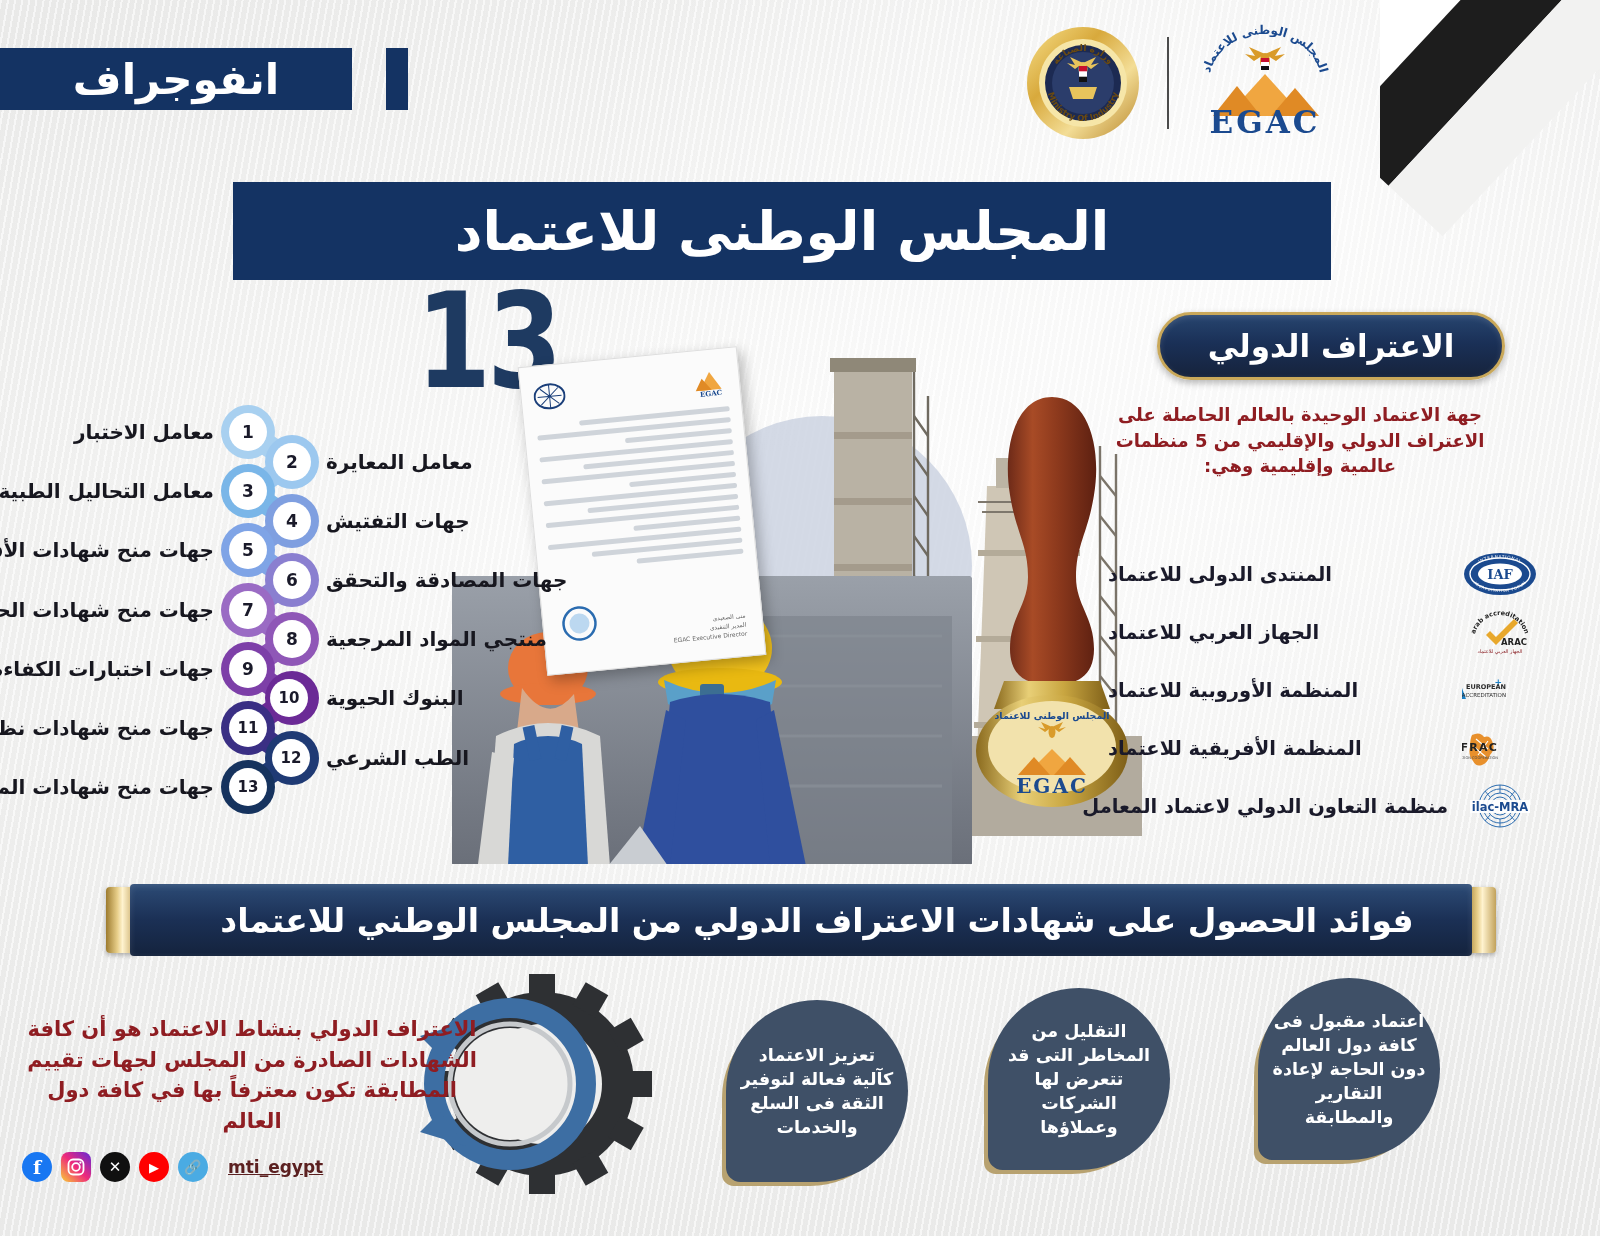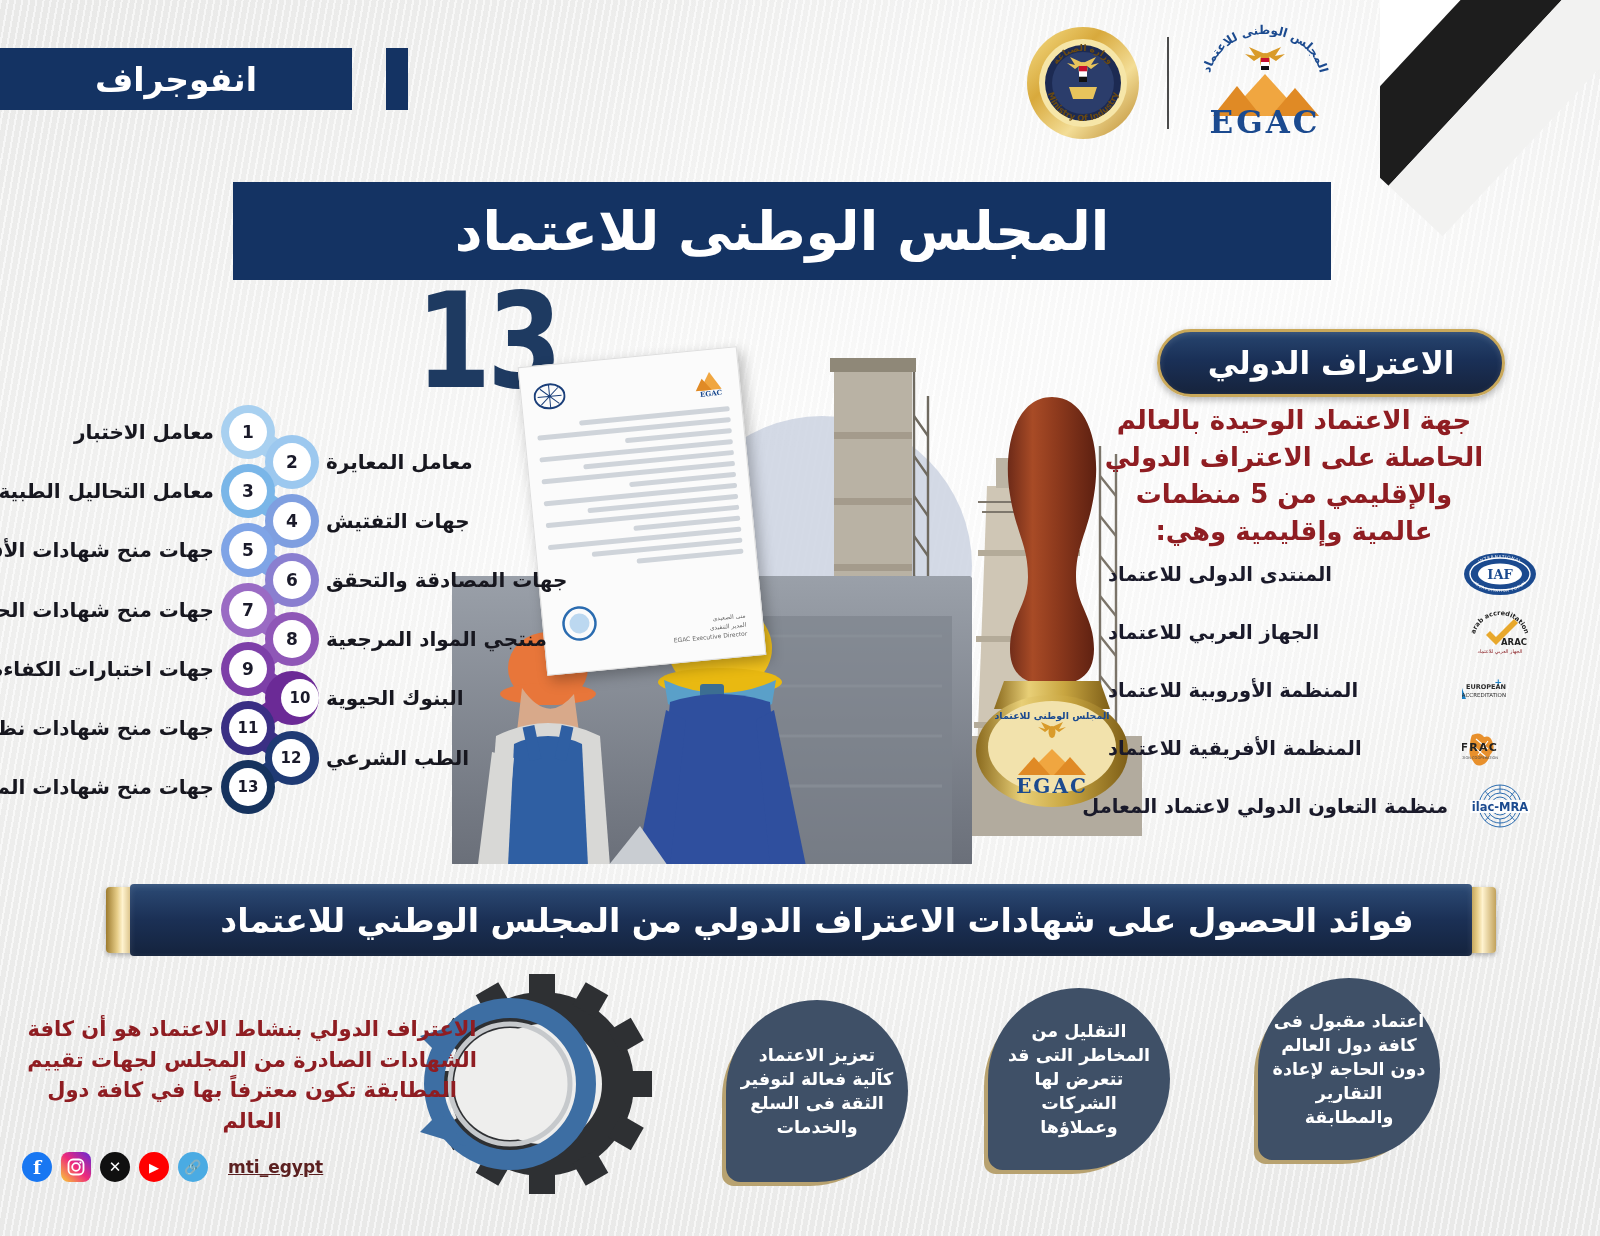--- a/index.html
+++ b/index.html
@@ -24,21 +24,21 @@
       radial-gradient(circle at 78% 18%, rgba(255,255,255,.9), rgba(255,255,255,0) 42%);
     pointer-events:none;
   }
 
   
   .infograph-tag{
     position:absolute; left:0; top:48px; width:352px; height:62px;
     background:#143363; display:flex; align-items:center; justify-content:center;
   }
   .infograph-tag span{
-    color:#fff; font-size:33px; font-weight:bold; letter-spacing:1px;
+    color:#fff; font-size:42px; font-weight:bold; letter-spacing:1px;
   }
   .tag-bar{
     position:absolute; left:386px; top:48px; width:22px; height:62px; background:#143363;
   }
 
   .logos{
     position:absolute; right:265px; top:18px; height:130px;
     display:flex; align-items:center; gap:26px;
   }
   .egac-logo{ width:140px; height:118px; position:relative; }
@@ -66,21 +66,21 @@
   
   .pill{
     position:absolute; height:68px; border-radius:34px;
     background:linear-gradient(180deg,#27456f 0%,#1a3057 45%,#16233c 100%);
     border:3px solid #c9a85a;
     box-shadow:0 3px 7px rgba(0,0,0,.28), inset 0 2px 6px rgba(255,255,255,.13);
     display:flex; align-items:center; justify-content:center;
   }
   .pill span{ color:#fff; font-size:31px; font-weight:bold; }
   #pill-fields{ left:63px; top:312px; width:374px; }
-  #pill-intl{ right:95px; top:329px; width:348px; }
+  #pill-intl{ right:95px; top:312px; width:348px; }
 
   .big-13{
     position:absolute; left:416px; top:288px;
     font-family:"DejaVu Sans","Liberation Sans",sans-serif;
     font-size:108px; font-weight:bold; color:#1e3a61;
     letter-spacing:-4px; line-height:1;
     transform:scaleY(1.22);
   }
 
   
@@ -97,22 +97,22 @@
   .link-bar{ position:absolute; z-index:1; }
   .row-label{
     position:absolute; font-size:20px; font-weight:bold; color:#17171f;
     white-space:nowrap; line-height:1;
   }
   .row-label.left{ text-align:left; }
   .row-label.right{ text-align:right; }
 
   
   .intl-desc{
-    position:absolute; right:106px; top:402px; width:400px;
-    color:#8f1d22; font-size:26px; font-weight:bold; line-height:1.42;
+    position:absolute; right:100px; top:402px; width:400px;
+    color:#8f1d22; font-size:18px; font-weight:bold; line-height:1.42;
     text-align:center; direction:rtl;
   }
   .org-list{ position:absolute; right:62px; top:548px; width:470px; }
   .org-row{
     display:flex; align-items:center; justify-content:flex-start; gap:14px;
     height:52px; margin-bottom:6px;
   }
   .org-row .label{
     flex:1; text-align:left; font-size:19.5px; font-weight:bold; color:#1a1a2a;
     white-space:nowrap;
@@ -509,21 +509,21 @@
       <div class="ring" style="left: 221px; top: 172.6px; background: rgb(154, 107, 196);"></div>
       <div class="node" style="left: 229px; top: 180.6px;">7</div>
       <div class="row-label right" style="right: 346px; top: 189.6px;">جهات منح شهادات الحلال</div>
       <div class="ring" style="left: 265px; top: 202.2px; background: rgb(143, 87, 183);"></div>
       <div class="node" style="left: 273px; top: 210.2px;">8</div>
       <div class="row-label left" style="left: 326px; top: 219.2px;">منتجي المواد المرجعية</div>
       <div class="ring" style="left: 221px; top: 231.8px; background: rgb(125, 63, 168);"></div>
       <div class="node" style="left: 229px; top: 239.8px;">9</div>
       <div class="row-label right" style="right: 346px; top: 248.8px;">جهات اختبارات الكفاءة الفنية</div>
       <div class="ring" style="left: 265px; top: 261.4px; background: rgb(107, 42, 150);"></div>
-      <div class="node small" style="left: 281px; top: 269.4px;">10</div>
+      <div class="node small" style="left: 270px; top: 269.4px;">10</div>
       <div class="row-label left" style="left: 326px; top: 278.4px;">البنوك الحيوية</div>
       <div class="ring" style="left: 221px; top: 291px; background: rgb(58, 47, 132);"></div>
       <div class="node small" style="left: 229px; top: 299px;">11</div>
       <div class="row-label right" style="right: 346px; top: 308px;">جهات منح شهادات نظم الإدارة</div>
       <div class="ring" style="left: 265px; top: 320.6px; background: rgb(31, 58, 116);"></div>
       <div class="node small" style="left: 272px; top: 328.6px;">12</div>
       <div class="row-label left" style="left: 326px; top: 337.6px;">الطب الشرعي</div>
       <div class="ring" style="left: 221px; top: 350.2px; background: rgb(22, 51, 94);"></div>
       <div class="node small" style="left: 229px; top: 358.2px;">13</div>
       <div class="row-label right" style="right: 346px; top: 367.2px;">جهات منح شهادات المنتجات</div>

